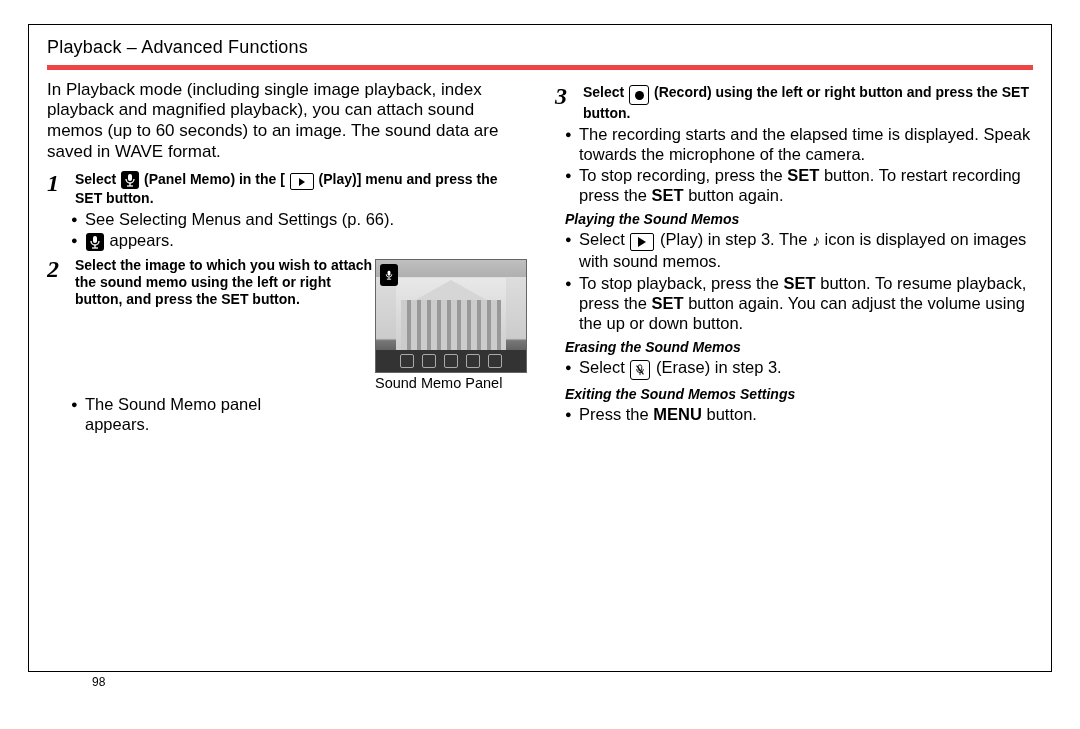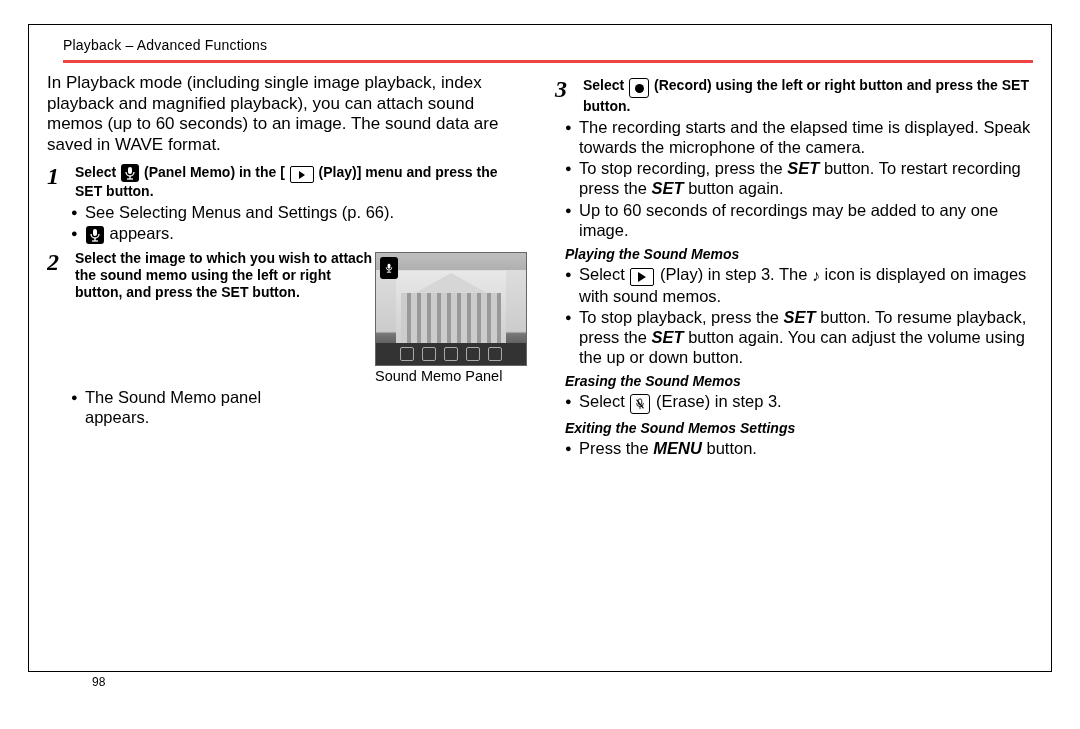--- a/index.html
+++ b/index.html
@@ -21,27 +21,26 @@
   .inner-border {
     border: 1.5px solid #000;
     width: 100%;
     height: 648px;
     box-sizing: border-box;
     padding: 12px 18px 12px 18px;
     display: flex;
     flex-direction: column;
   }
   .header {
-    font-size: 14px;
+    font-size: 18px;
     line-height: 1.2;
     letter-spacing: 0.2px;
     padding-bottom: 6px;
-    border-bottom: 3px solid #ef4444;
+    border-bottom: 5px solid #ef4444;
     margin-bottom: 10px;
-    margin-left: 16px;
   }
   .columns {
     display: flex;
     gap: 30px;
     flex: 1;
     overflow: hidden;
   }
   .col {
     flex: 1 1 0;
     min-width: 0;
@@ -163,21 +162,21 @@
   }
   ul.bullets li::before {
     content: "●";
     position: absolute;
     left: 0;
     top: 0;
     font-size: 11px;
     line-height: 20px;
   }
   .italic { }
-  .bold { font-weight: bold; font-style: italic; }
+  .bold { font-weight: bold; }
   .subhead {
     font-weight: bold;
     font-size: 14px;
     margin: 6px 0 0 10px;
     font-style: italic;
   }
   .page-number {
     position: absolute;
     left: 92px;
     bottom: 40px;
@@ -347,21 +346,20 @@
             <span>Select </span>
             <span class="icon-record"></span>
             <span>(Record) using the left or right button and press the SET button.</span>
           </div>
         </div>
         <ul class="bullets tight">
           <li>The recording starts and the elapsed time is displayed. Speak towards the microphone of the camera.</li>
           <li>
             <span>To stop recording, press the </span><span class="bold">SET</span><span> button. To restart recording press the </span><span class="bold">SET</span><span> button again.</span>
           </li>
-          <li>Up to 60 seconds of recordings may be added to any one image.</li>
         </ul>
 
         <div class="subhead">Playing the Sound Memos</div>
         <ul class="bullets tight">
           <li>
             <span>Select </span>
             <span class="icon-play-rect"></span>
             <span> (Play) in step 3. The </span>
             <span class="note-icon">♪</span>
             <span> icon is displayed on images with sound memos.</span>

